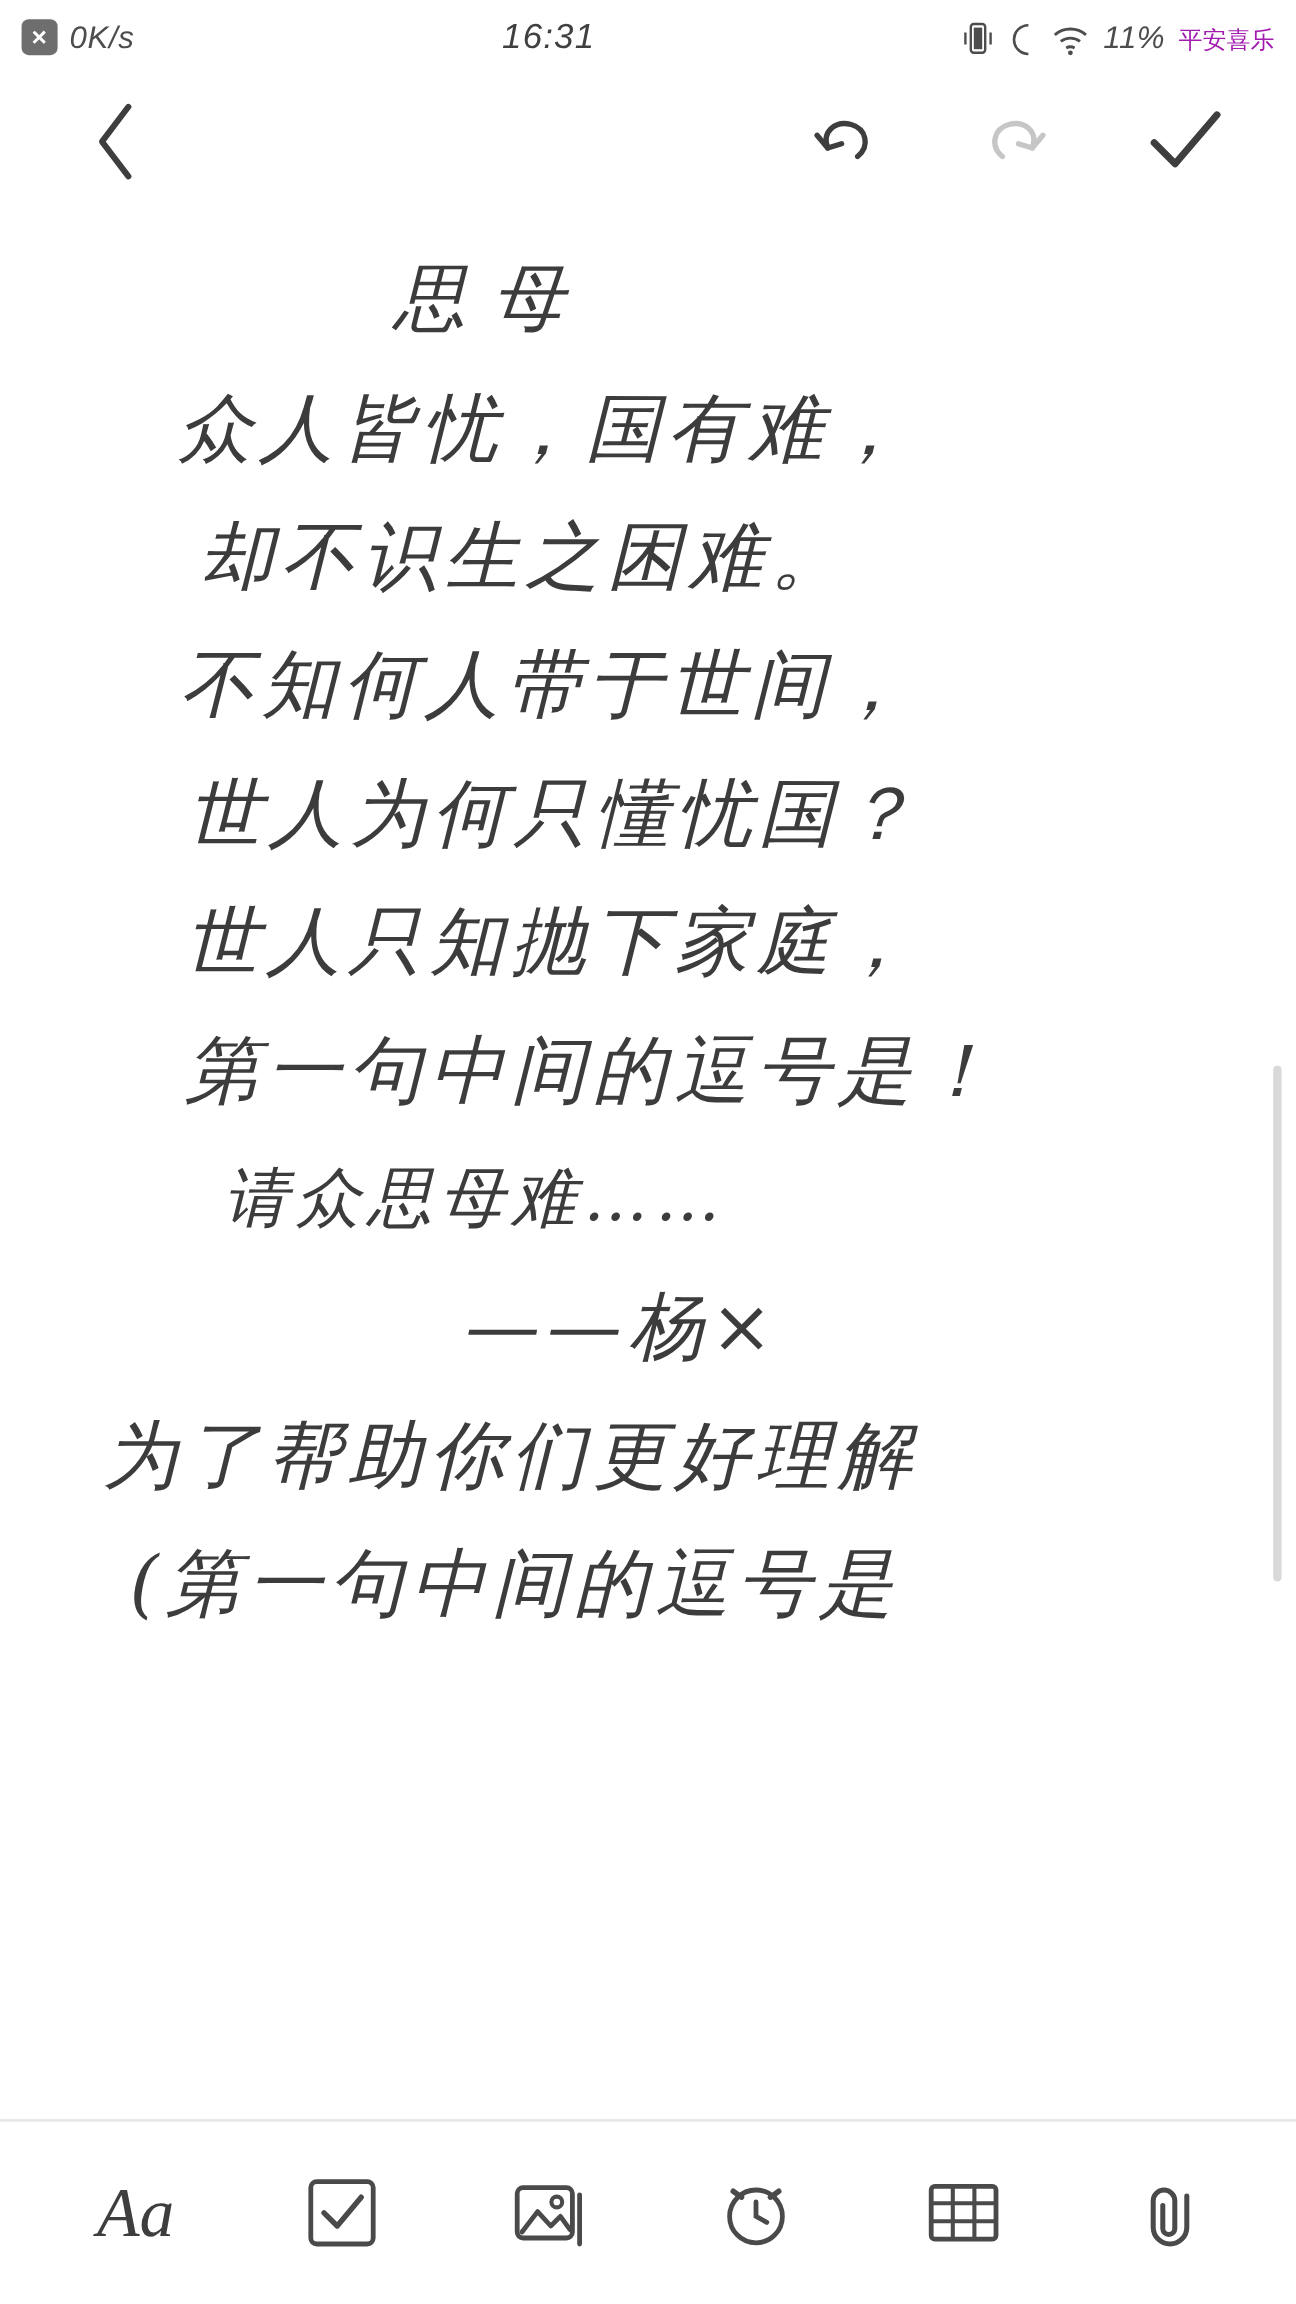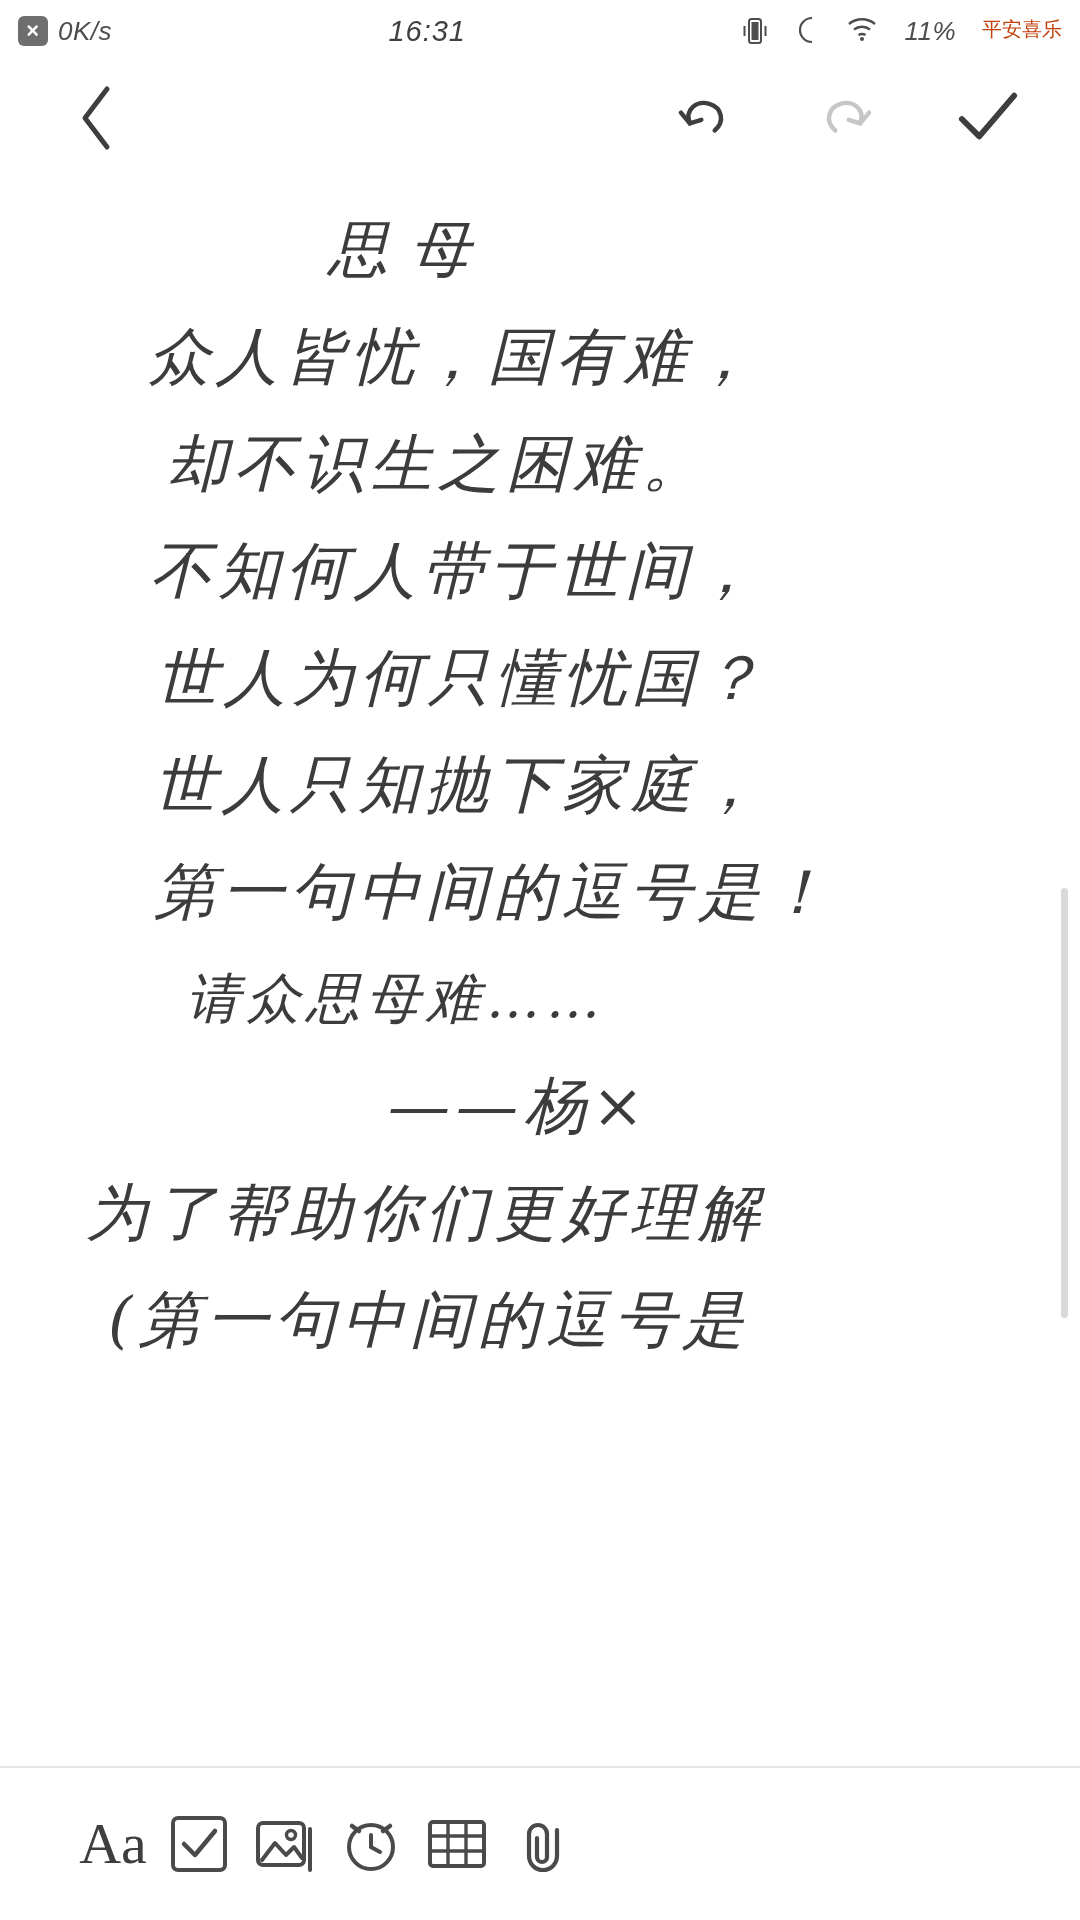--- a/index.html
+++ b/index.html
@@ -45,27 +45,27 @@
   .sb-center {
     flex: 1;
     text-align: center;
     font-size: 29px;
     font-style: italic;
     color: #404040;
     letter-spacing: 1px;
   }
   .sb-right {
     display: flex;
-    align-items: flex-start;
-    gap: 26px;
+    align-items: flex-end;
+    gap: 11px;
     color: #4d4d4d;
   }
   .ic { display: inline-flex; align-items: center; justify-content: center; }
   .sb-batt { font-size: 26px; font-style: italic; }
-  .sb-brand { font-size: 20px; color: #c2410c; letter-spacing: 0px; }
+  .sb-brand { font-size: 20px; color: #a21caf; letter-spacing: 0px; }
 
   
   .toolbar {
     flex: 0 0 112px;
     display: flex;
     align-items: center;
     padding: 0 60px 0 66px;
   }
   .tb-back { flex: 0 0 auto; }
   .tb-spacer { flex: 1; }
@@ -117,22 +117,24 @@
     background: #d9d9d9;
     border-radius: 4px;
   }
 
   
   .bottombar {
     flex: 0 0 154px;
     border-top: 2px solid #e4e4e4;
     display: flex;
     align-items: center;
+    justify-content: space-between;
     padding: 0 62px 0 70px;
     background: #ffffff;
+    font-style: italic;
   }
   .bb-btn {
     width: 86px;
     height: 86px;
     display: flex;
     align-items: center;
     justify-content: center;
     color: #4a4a4a;
   }
   .bb-aa {

